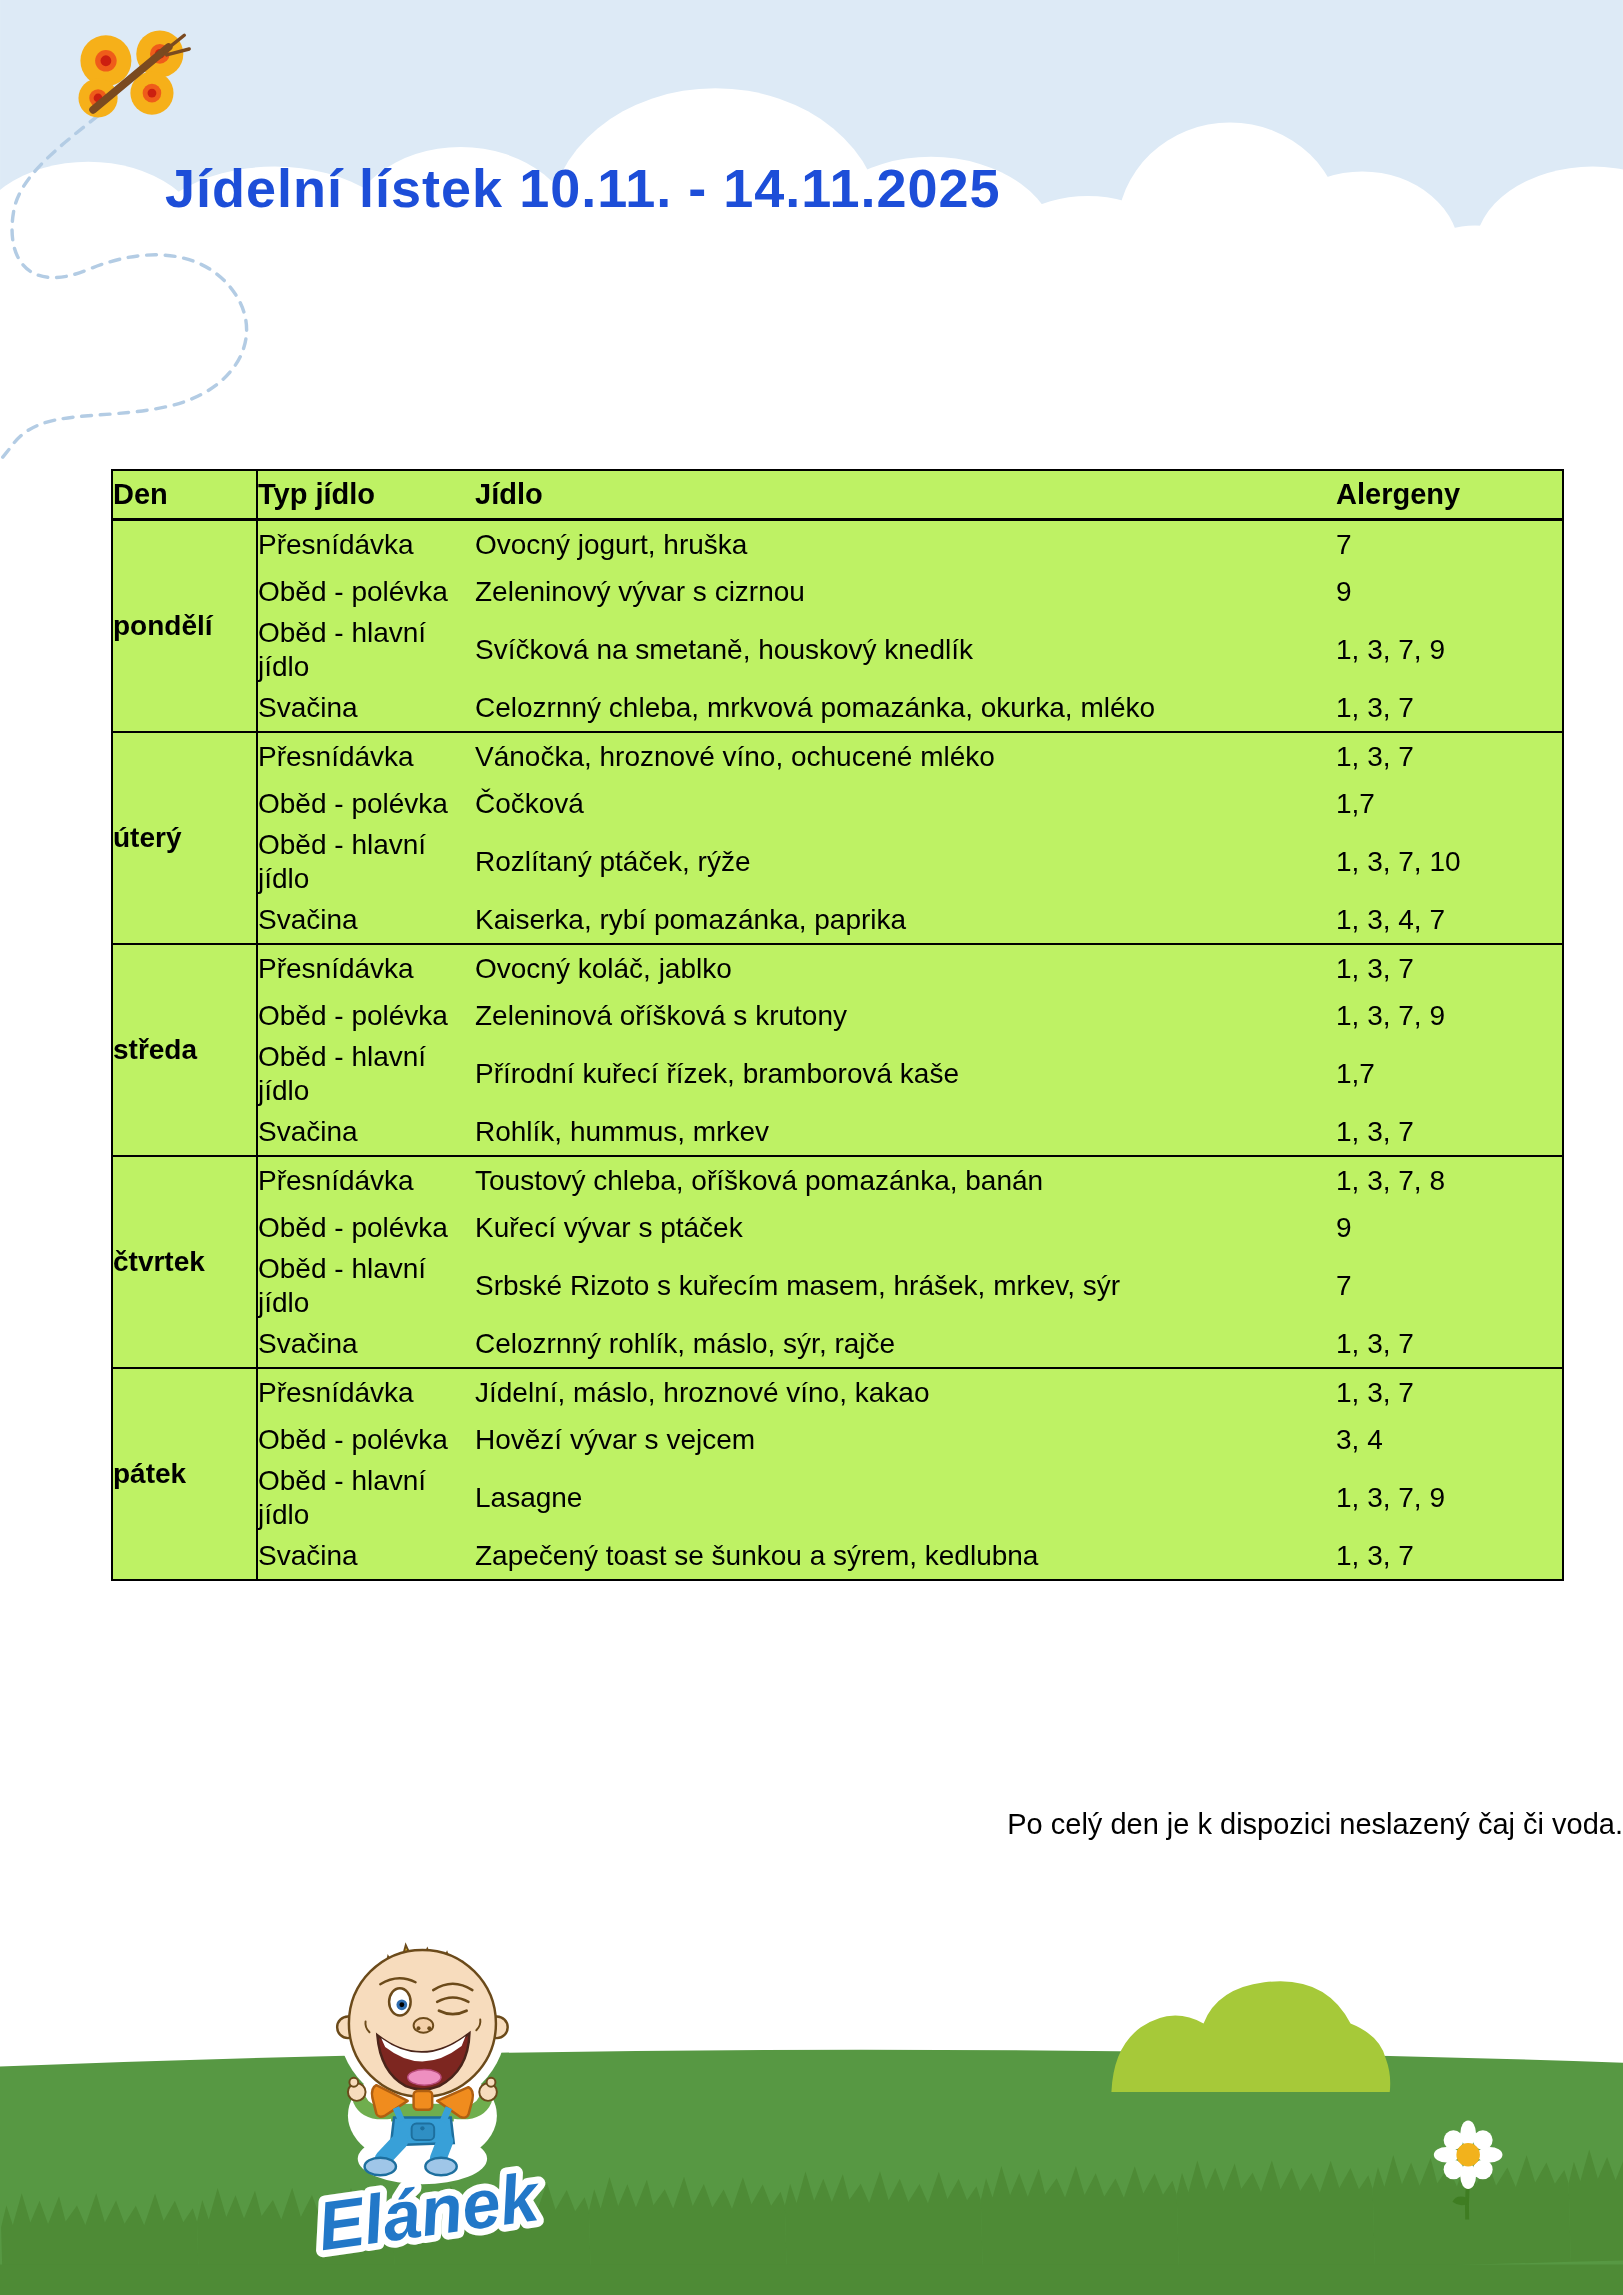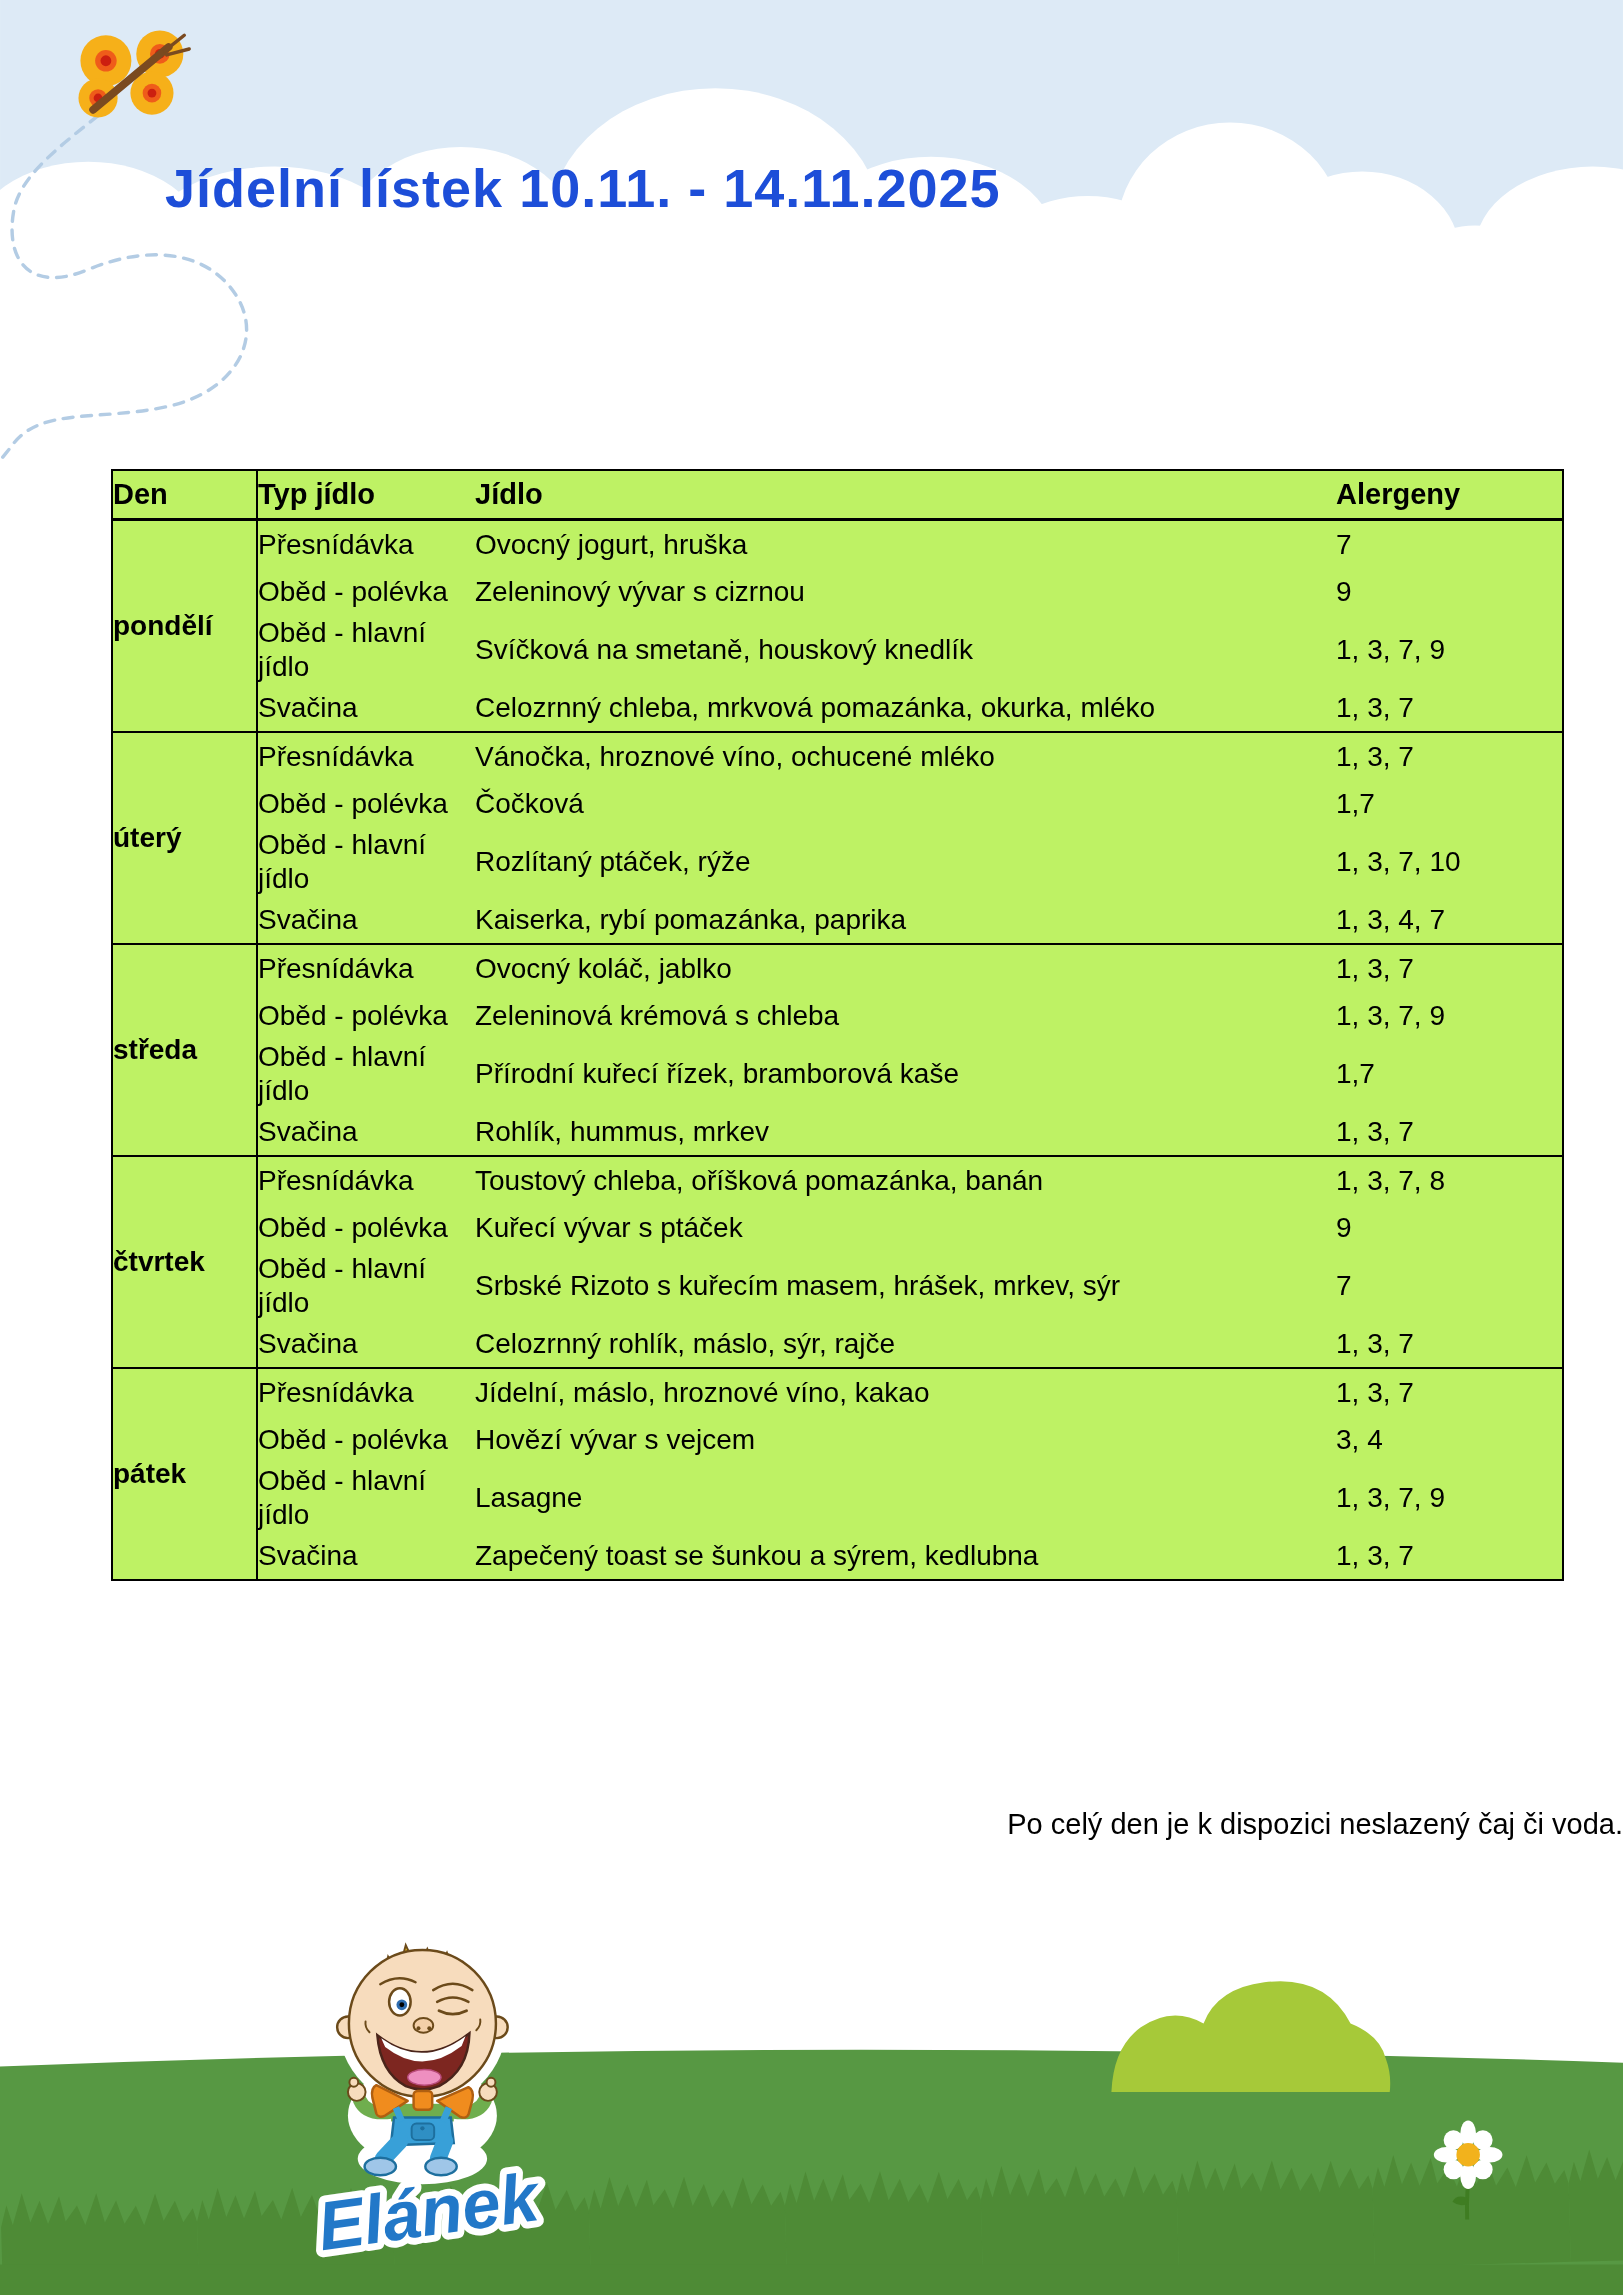--- a/index.html
+++ b/index.html
@@ -151,21 +151,21 @@
     </tr>
 
     <tr>
       <td class="day-cell" rowspan="4">středa</td>
       <td class="type-cell">Přesnídávka</td>
       <td class="dish-cell">Ovocný koláč, jablko</td>
       <td class="alg-cell">1, 3, 7</td>
     </tr>
     <tr>
       <td class="type-cell">Oběd - polévka</td>
-      <td class="dish-cell">Zeleninová krémová s chleba</td>
+      <td class="dish-cell">Zeleninová oříšková s krutony</td>
       <td class="alg-cell">1, 3, 7, 9</td>
     </tr>
     <tr class="tall">
       <td class="type-cell">Oběd - hlavní jídlo</td>
       <td class="dish-cell">Přírodní kuřecí řízek, bramborová kaše</td>
       <td class="alg-cell">1,7</td>
     </tr>
     <tr class="grp-end">
       <td class="type-cell">Svačina</td>
       <td class="dish-cell">Rohlík, hummus, mrkev</td>

